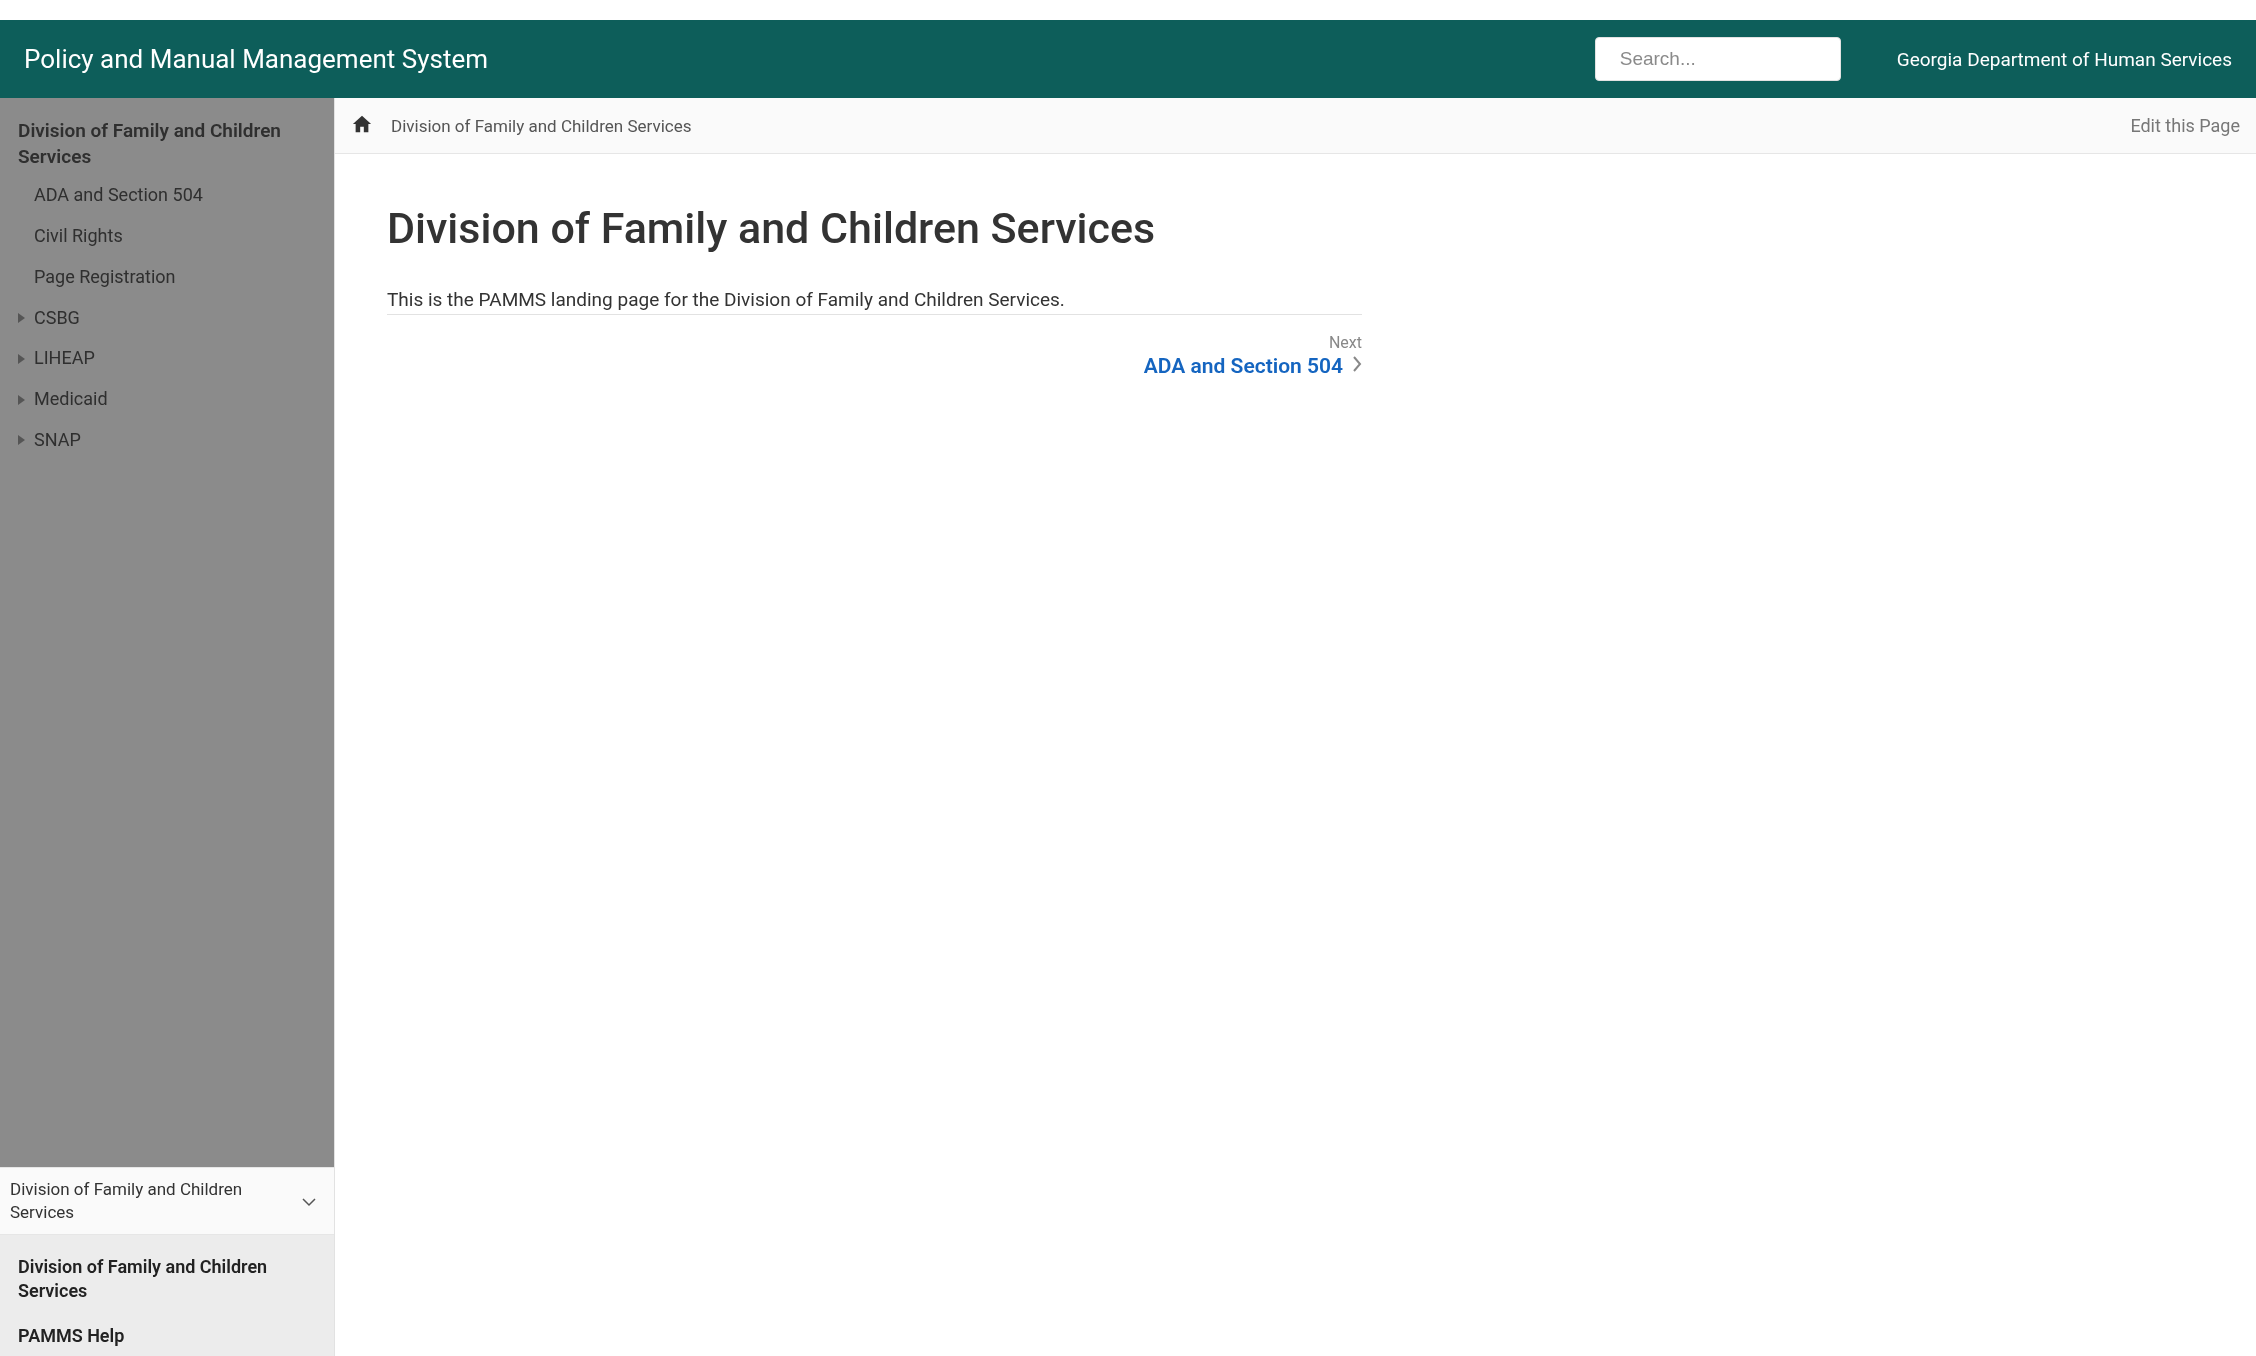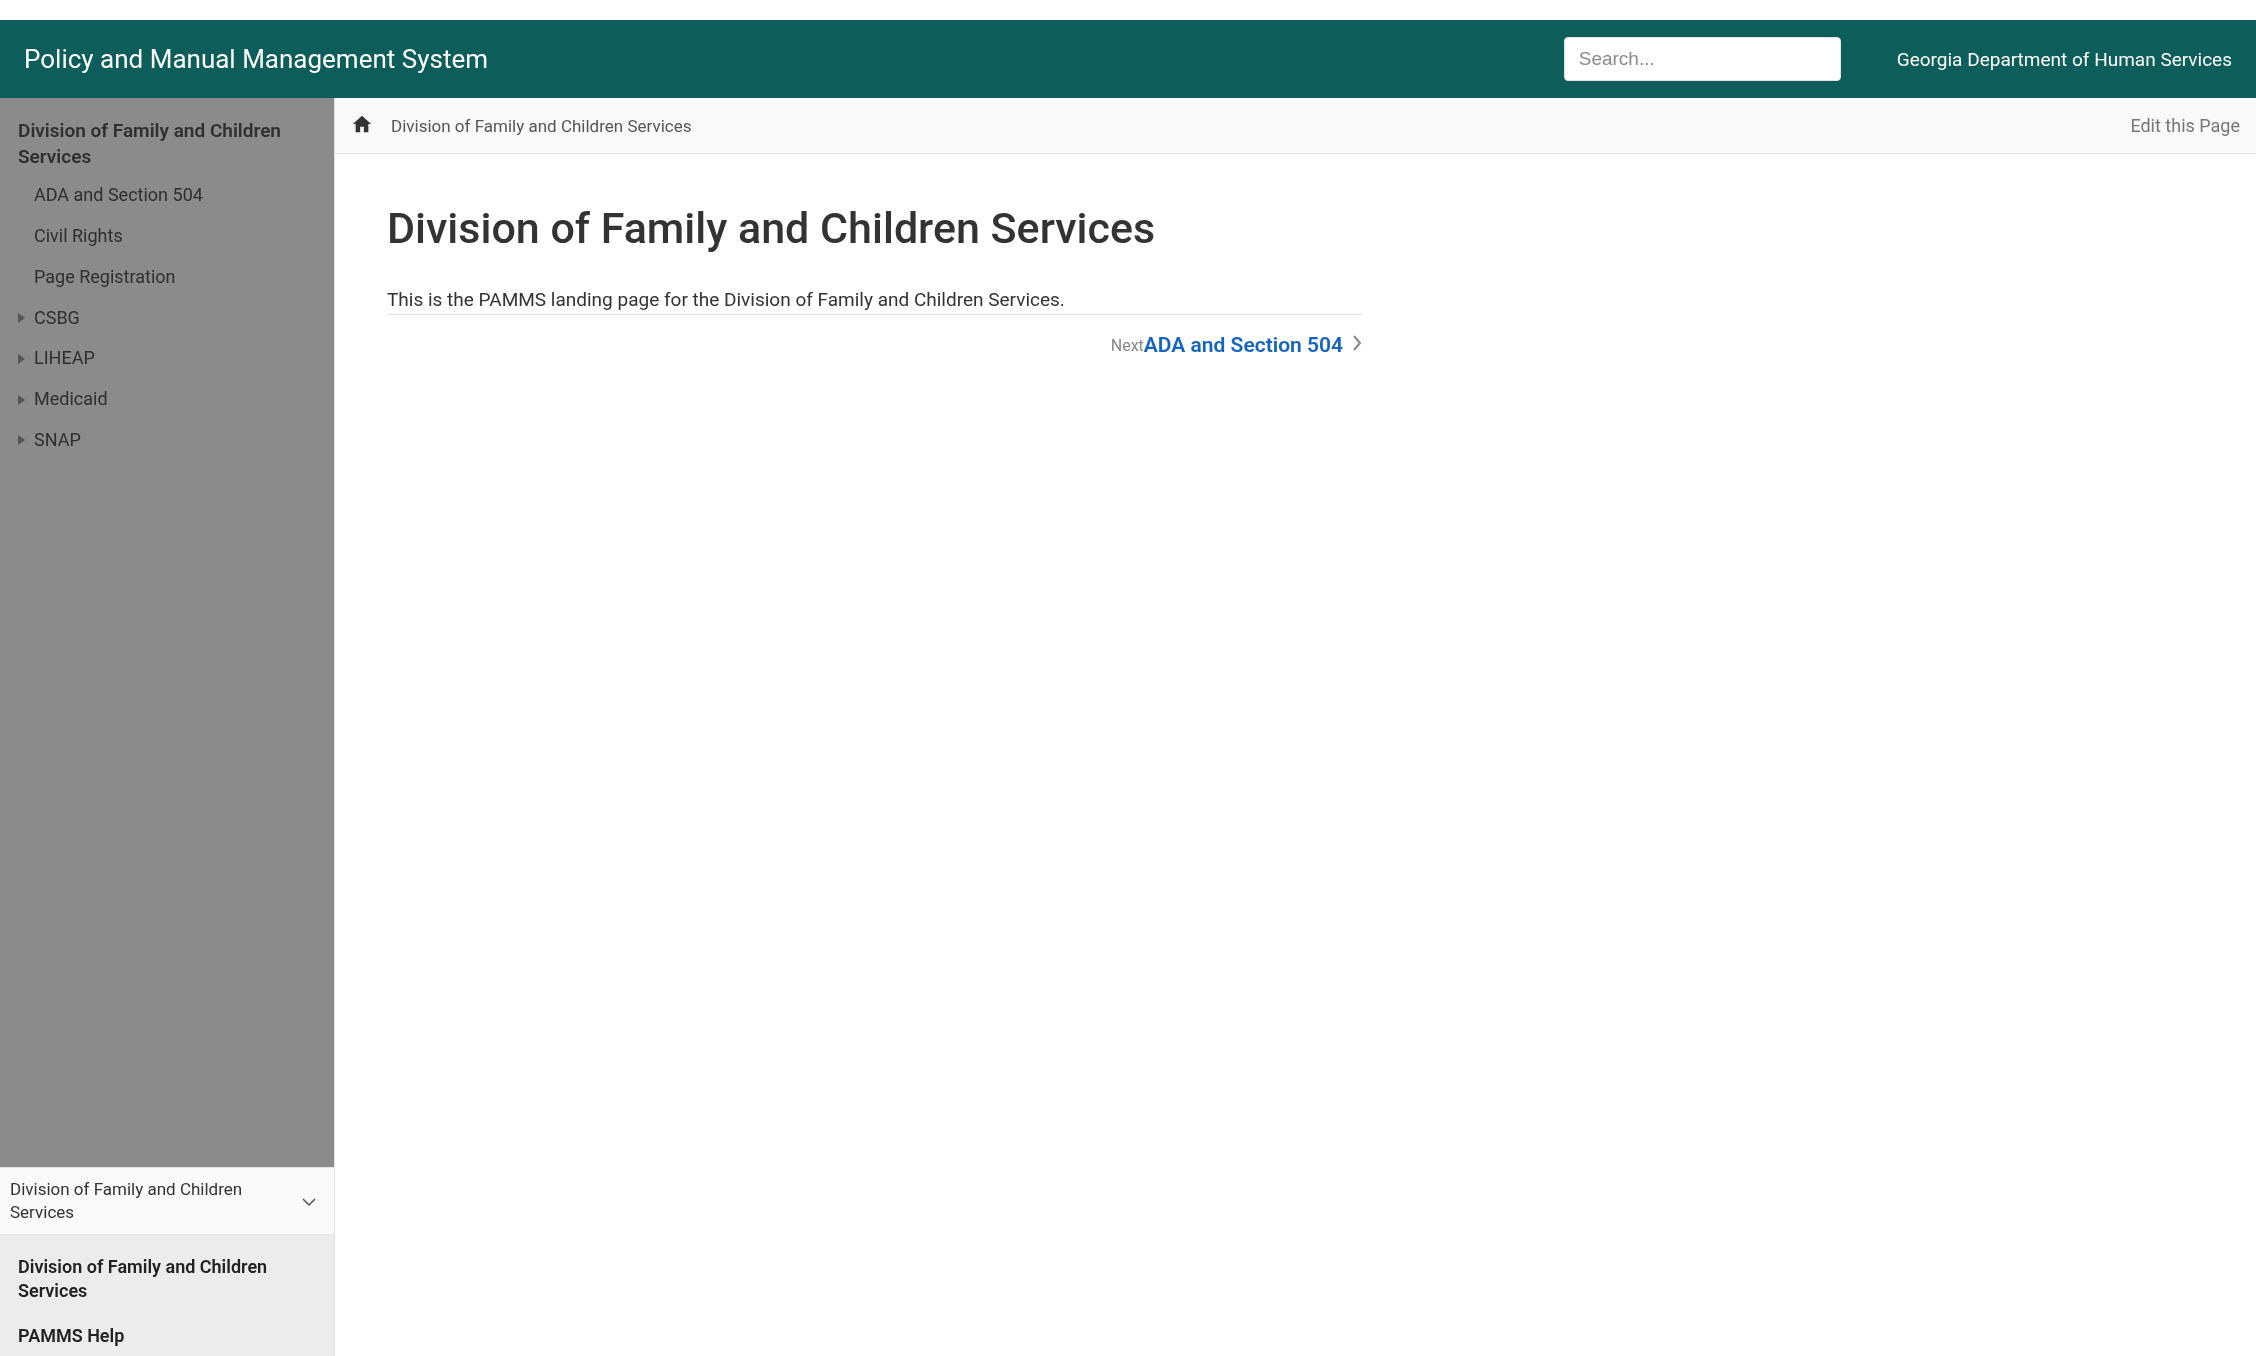--- a/index.html
+++ b/index.html
@@ -22,25 +22,25 @@
     margin-top: 20px;
   }
   .header-title {
     color: #fff;
     font-size: 26px;
     font-weight: 400;
     white-space: nowrap;
   }
   .header-spacer { flex: 1; }
   .search-input {
-    width: 277px;
+    width: 246px;
     height: 44px;
     border: 1px solid #e2e2e2;
     border-radius: 4px;
-    padding: 0 14px;
+    padding: 0 24px;
     font-size: 19px;
     color: #be185d;
     background: #fff;
   }
   .search-input::placeholder { color: #8a8a8a; }
   .header-right {
     color: #fff;
     font-size: 19px;
     font-weight: 400;
     white-space: nowrap;
@@ -177,21 +177,21 @@
     margin-bottom: 18px;
   }
 
   .next-block {
     display:flex;
     justify-content:flex-end;
   }
   .next-inner {
     text-align: right;
     display:flex;
-    flex-direction:row;
+    flex-direction:column;
     align-items:flex-end;
     cursor:pointer;
   }
   .next-label {
     font-size: 16px;
     color: #888;
     margin-bottom: 2px;
   }
   .next-link-row {
     display:flex;

